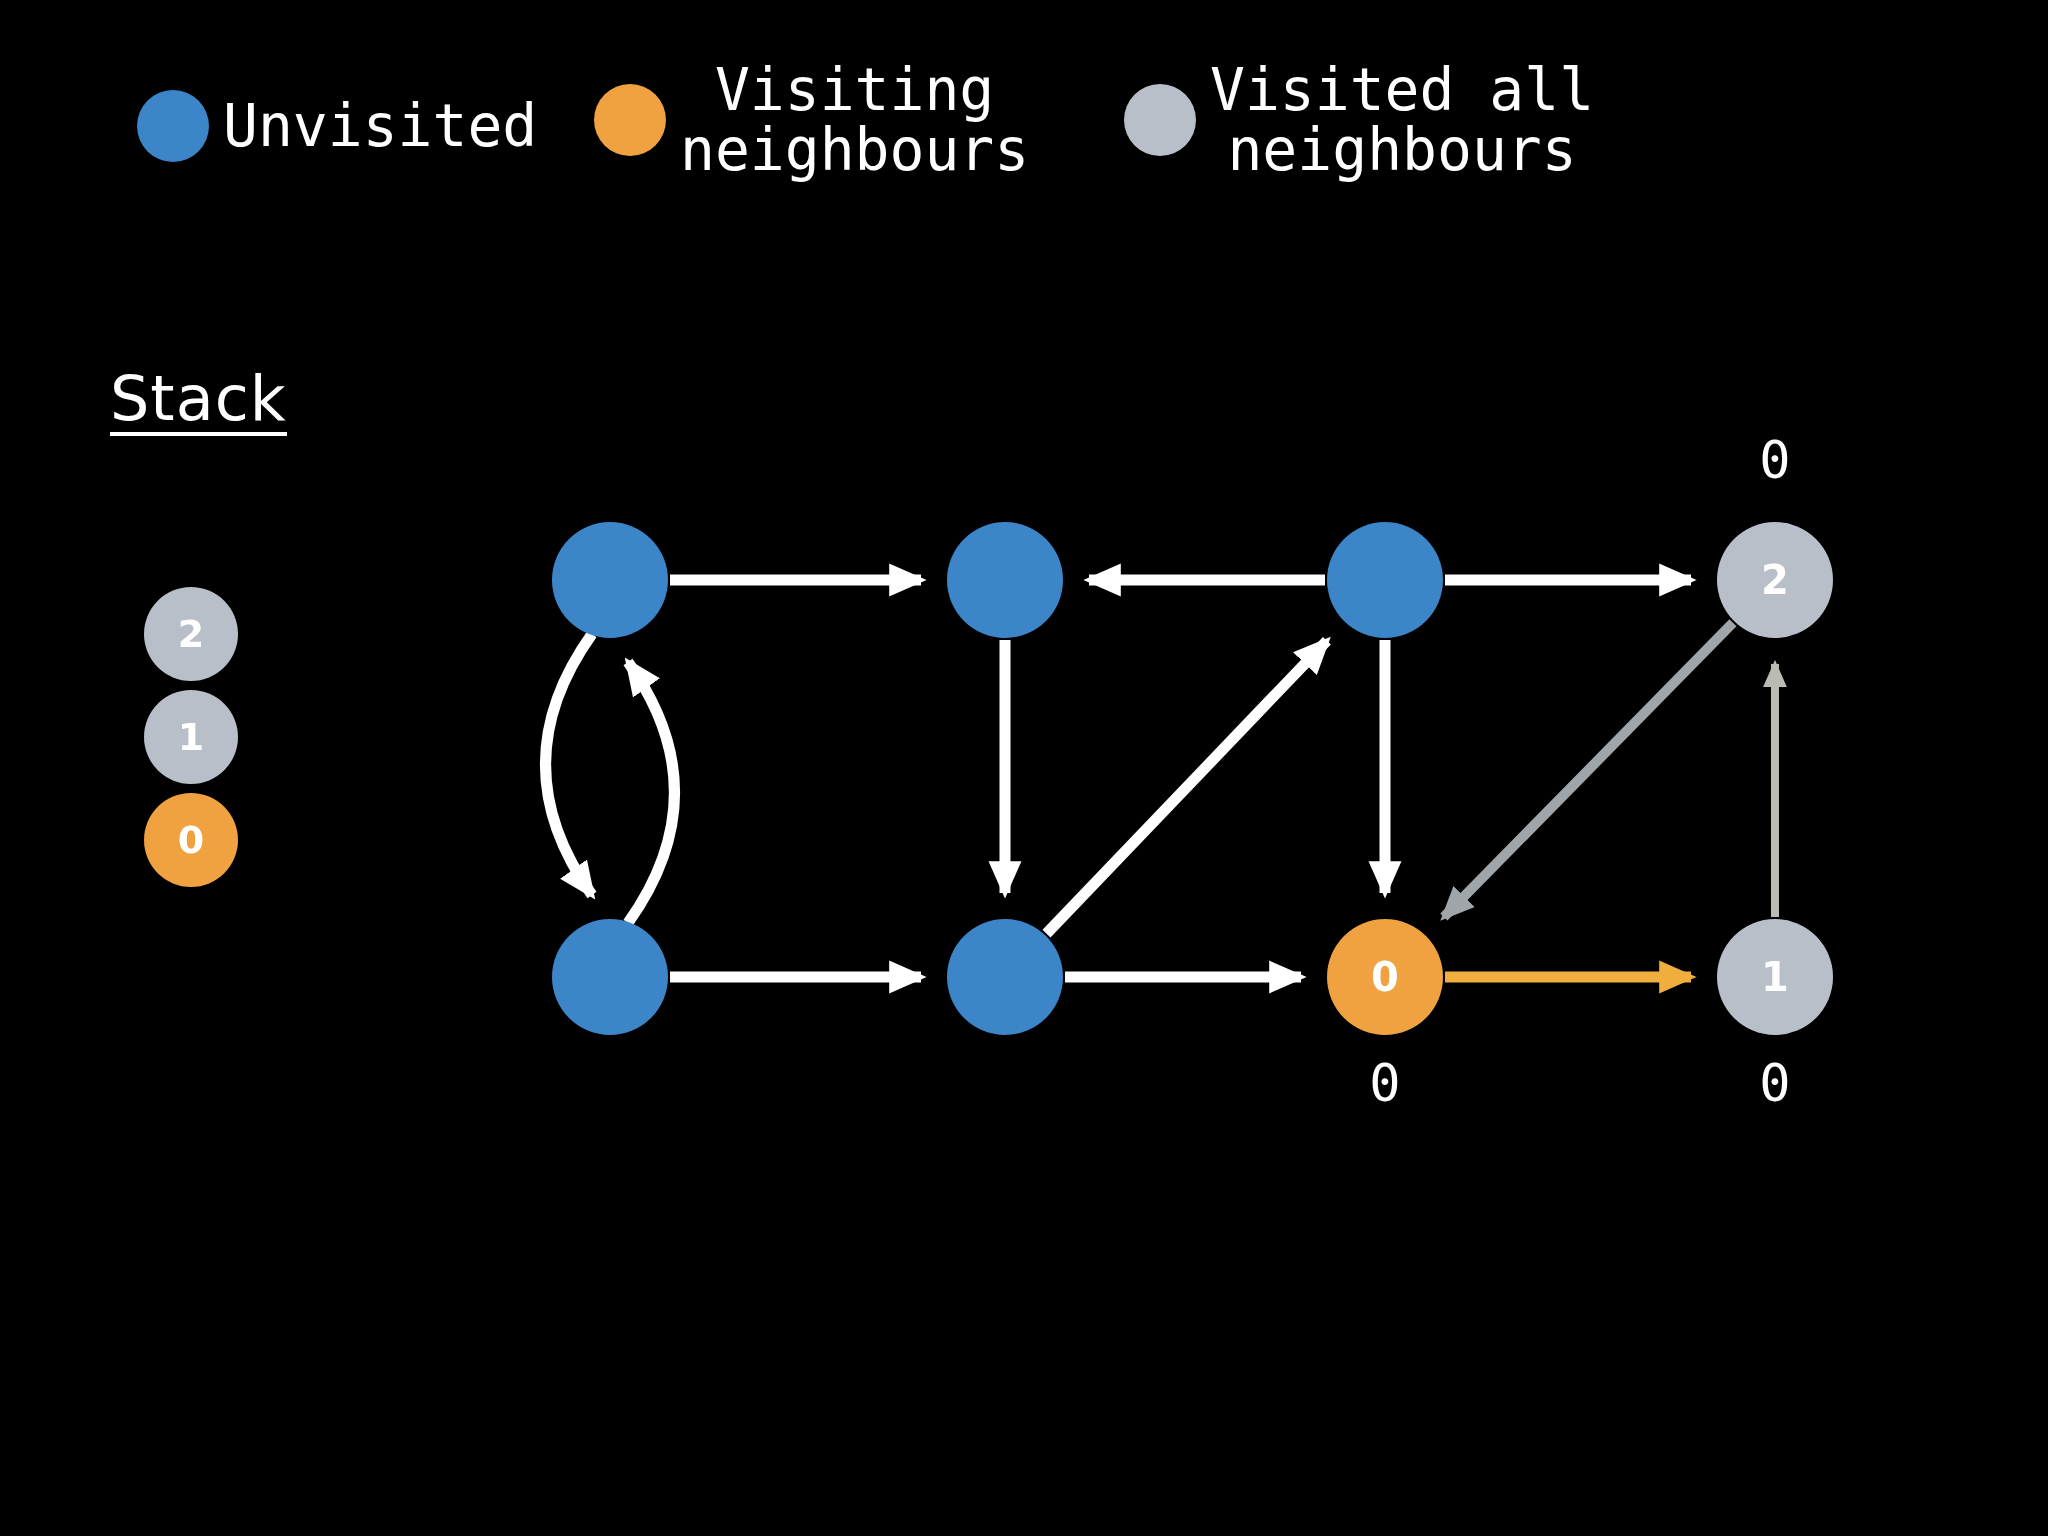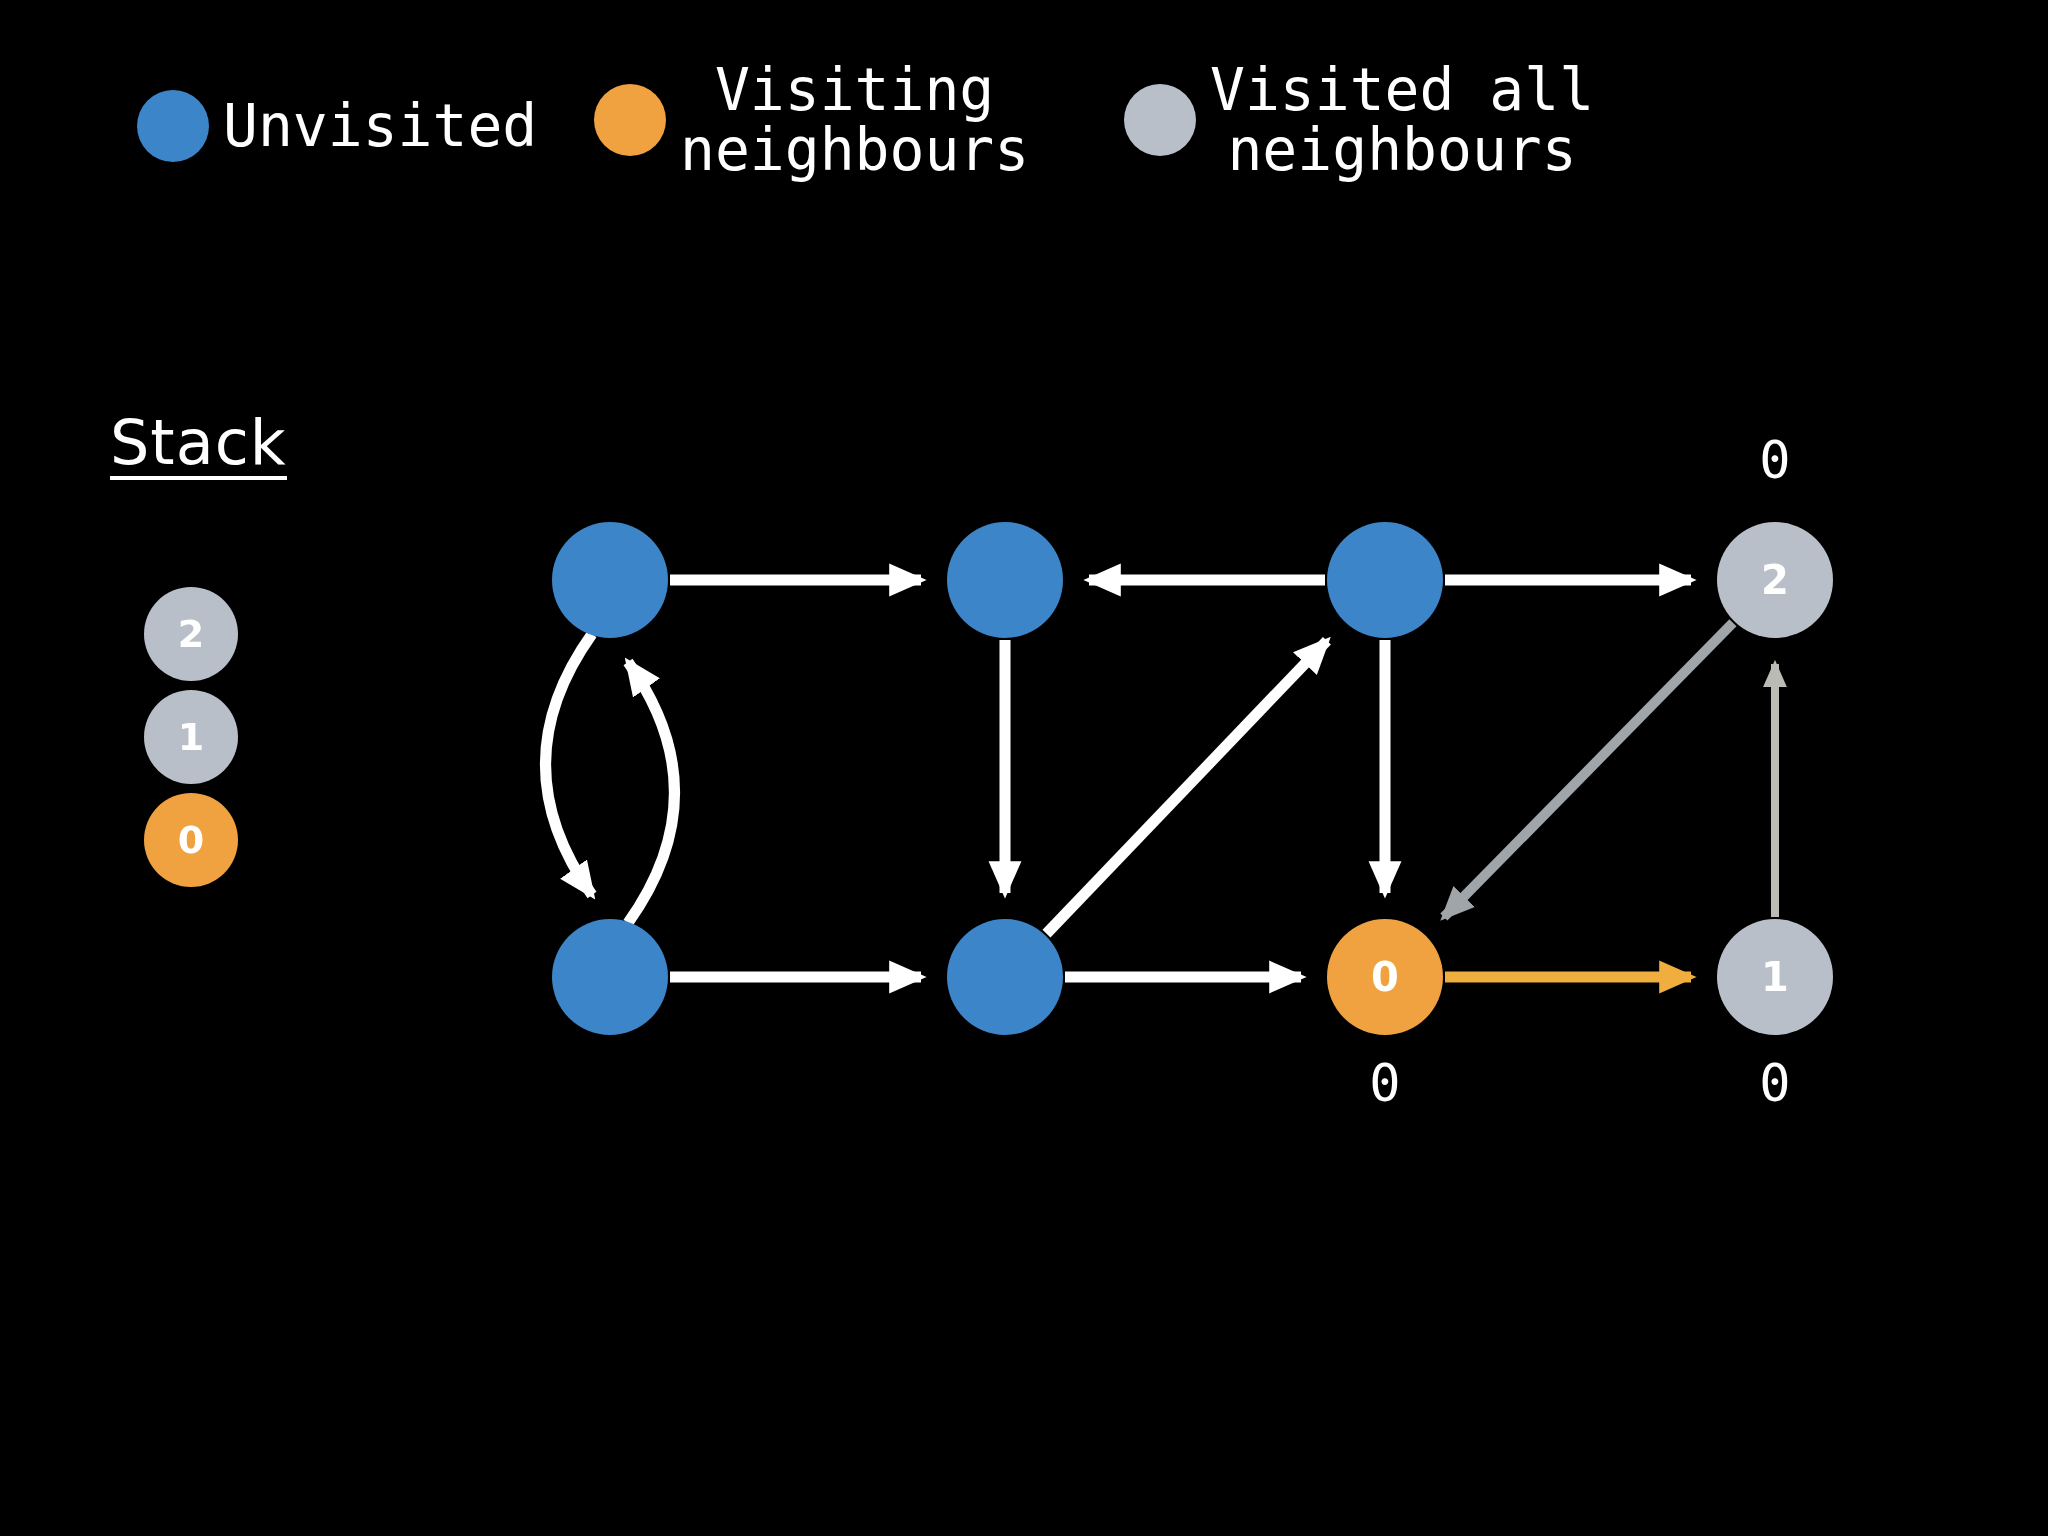--- a/index.html
+++ b/index.html
@@ -48,21 +48,21 @@
   .legend-label.two-line { text-align: center; }
 
   #legend-unvisited { left: 97px; top: 90px; }
   #legend-visiting  { left: 554px; top: 60px; }
   #legend-visited   { left: 1084px; top: 60px; justify-content: center; }
 
   
   #stack-title {
     position: absolute;
     left: 70px;
-    top: 412px;
+    top: 368px;
     color: #ffffff;
     font-family: "DejaVu Sans", "Liberation Sans", sans-serif;
     font-size: 62px;
     letter-spacing: 1px;
     border-bottom: 4px solid #ffffff;
     padding-bottom: 2px;
     line-height: 1.0;
   }
   #stack-list {
     position: absolute;

